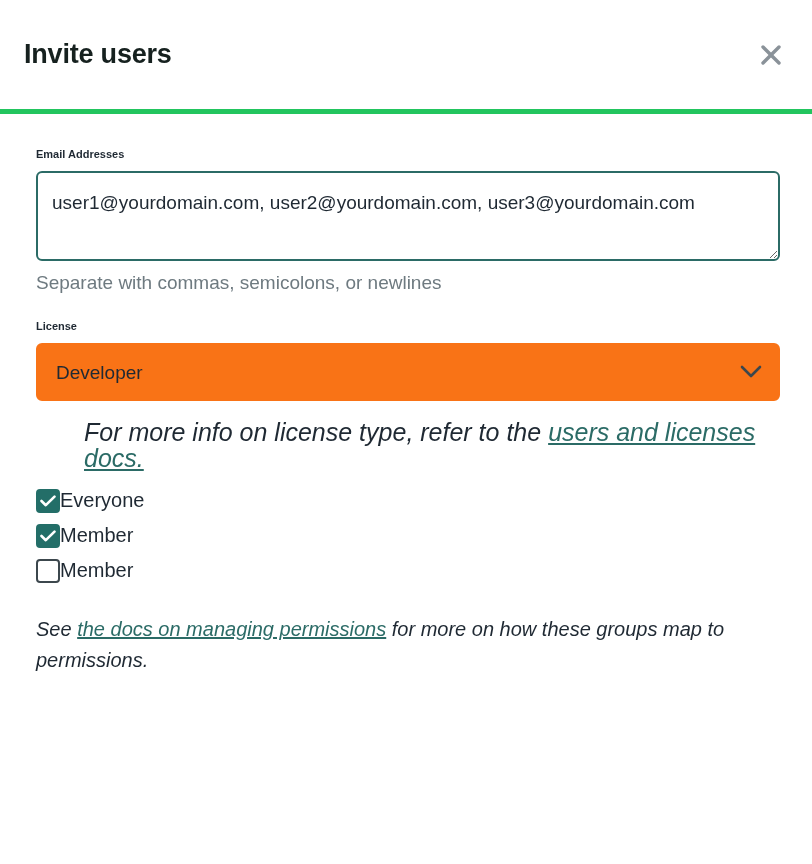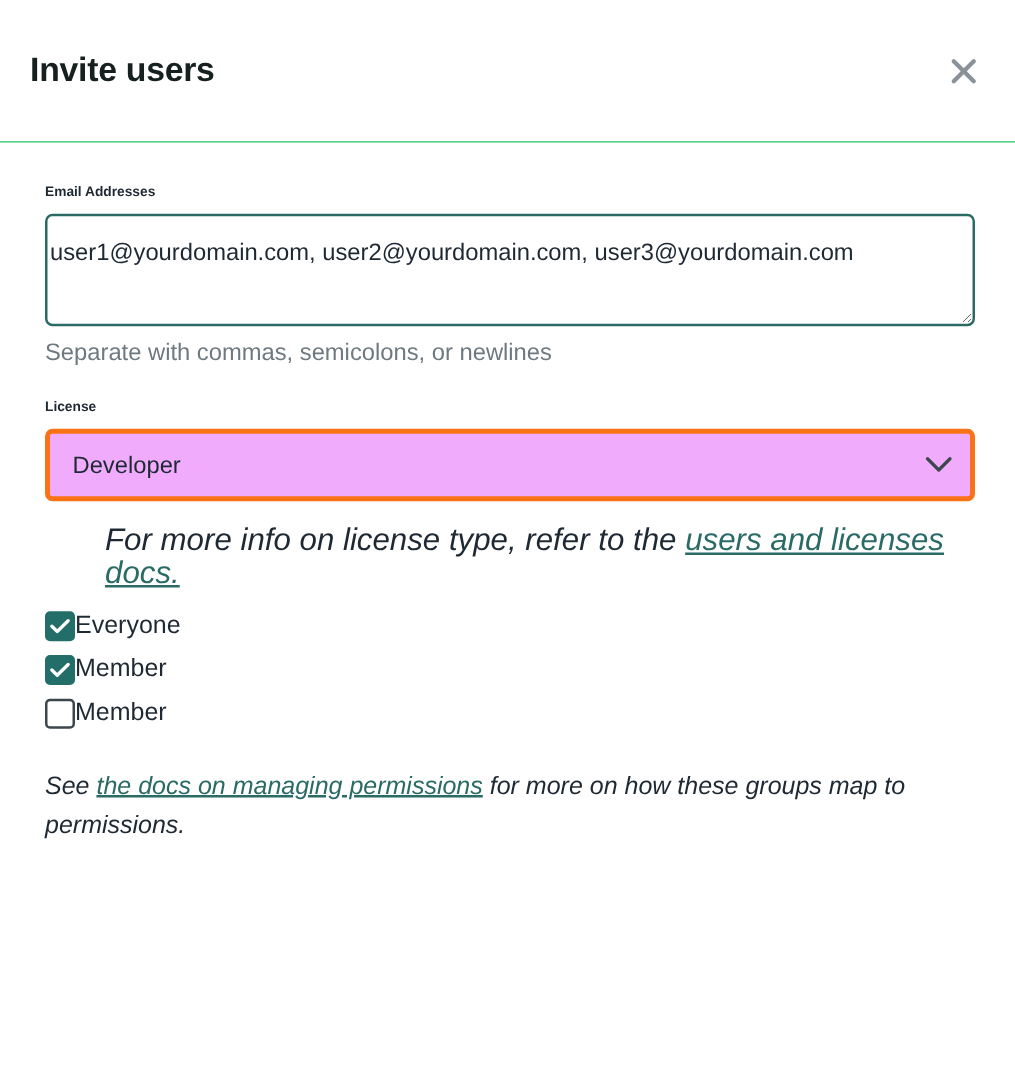--- a/index.html
+++ b/index.html
@@ -16,21 +16,21 @@
     width: 812px;
     height: 864px;
     background: #ffffff;
     display: flex;
     flex-direction: column;
     overflow: hidden;
   }
   .dialog-header {
     height: 114px;
     flex: 0 0 114px;
-    border-bottom: 1px solid #22c55e;
+    border-bottom: 5px solid #22c55e;
     display: flex;
     align-items: center;
     justify-content: space-between;
     padding: 0 24px 0 24px;
   }
   .dialog-title {
     font-size: 27px;
     font-weight: bold;
     letter-spacing: -0.2px;
     color: #16211f;
@@ -56,21 +56,21 @@
     font-weight: bold;
     color: #1f2933;
     margin-bottom: 11px;
   }
 
   .email-textarea {
     width: 744px;
     height: 90px;
     border: 2px solid #2b6b66;
     border-radius: 6px;
-    padding: 14px 2px;
+    padding: 14px 14px;
     font-family: "Liberation Sans", sans-serif;
     font-size: 19px;
     line-height: 31px;
     color: #1f2933;
     resize: vertical;
     outline: none;
     display: block;
     background: #ffffff;
   }
 
@@ -83,23 +83,23 @@
   .section-gap { height: 26px; }
 
   .select-wrap {
     position: relative;
     width: 744px;
     height: 58px;
   }
   .select-box {
     width: 744px;
     height: 58px;
-    border: 4px solid #f97316;
+    border: 2px solid #f97316;
     border-radius: 6px;
-    background: #f0abfc;
+    background: #f97316;
     font-family: "Liberation Sans", sans-serif;
     font-size: 19px;
     color: #1f2933;
     padding: 0 46px 0 18px;
     appearance: none;
     -webkit-appearance: none;
     outline: none;
   }
   .select-chevron {
     position: absolute;

